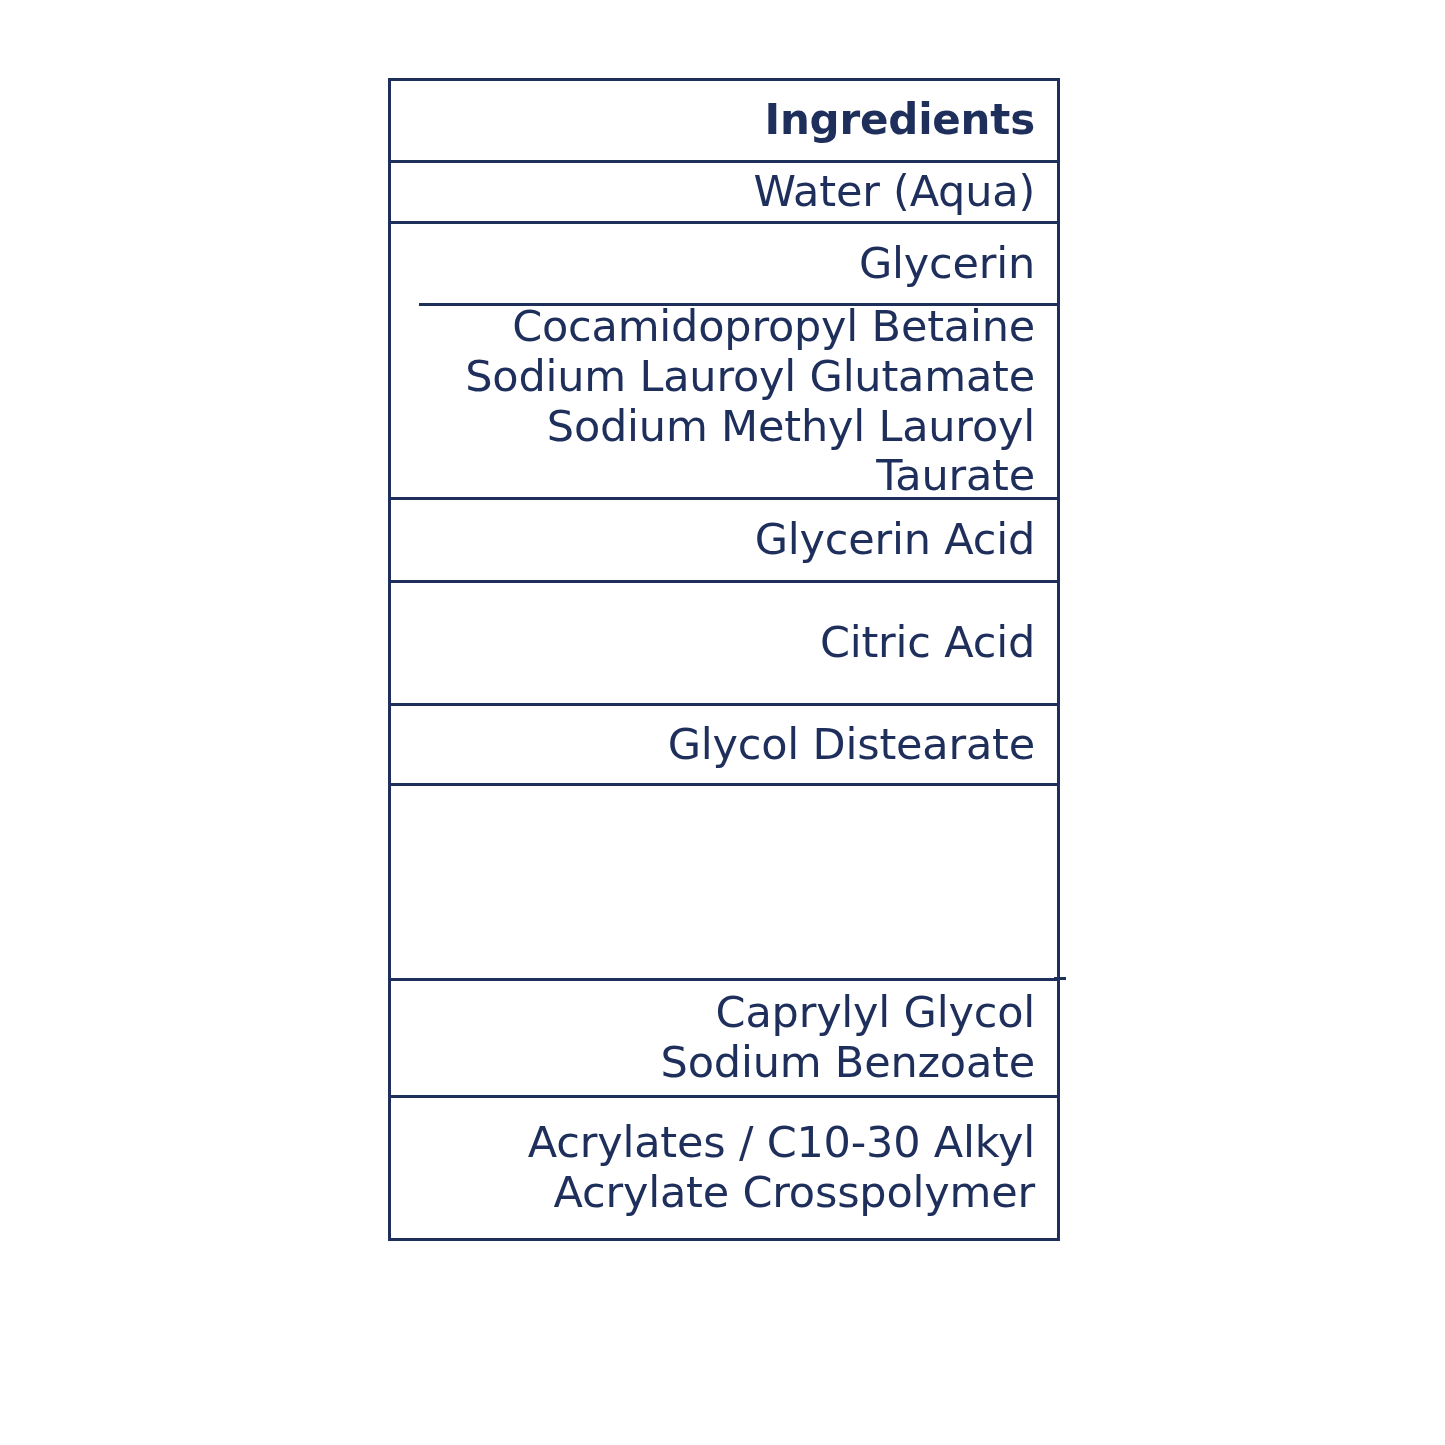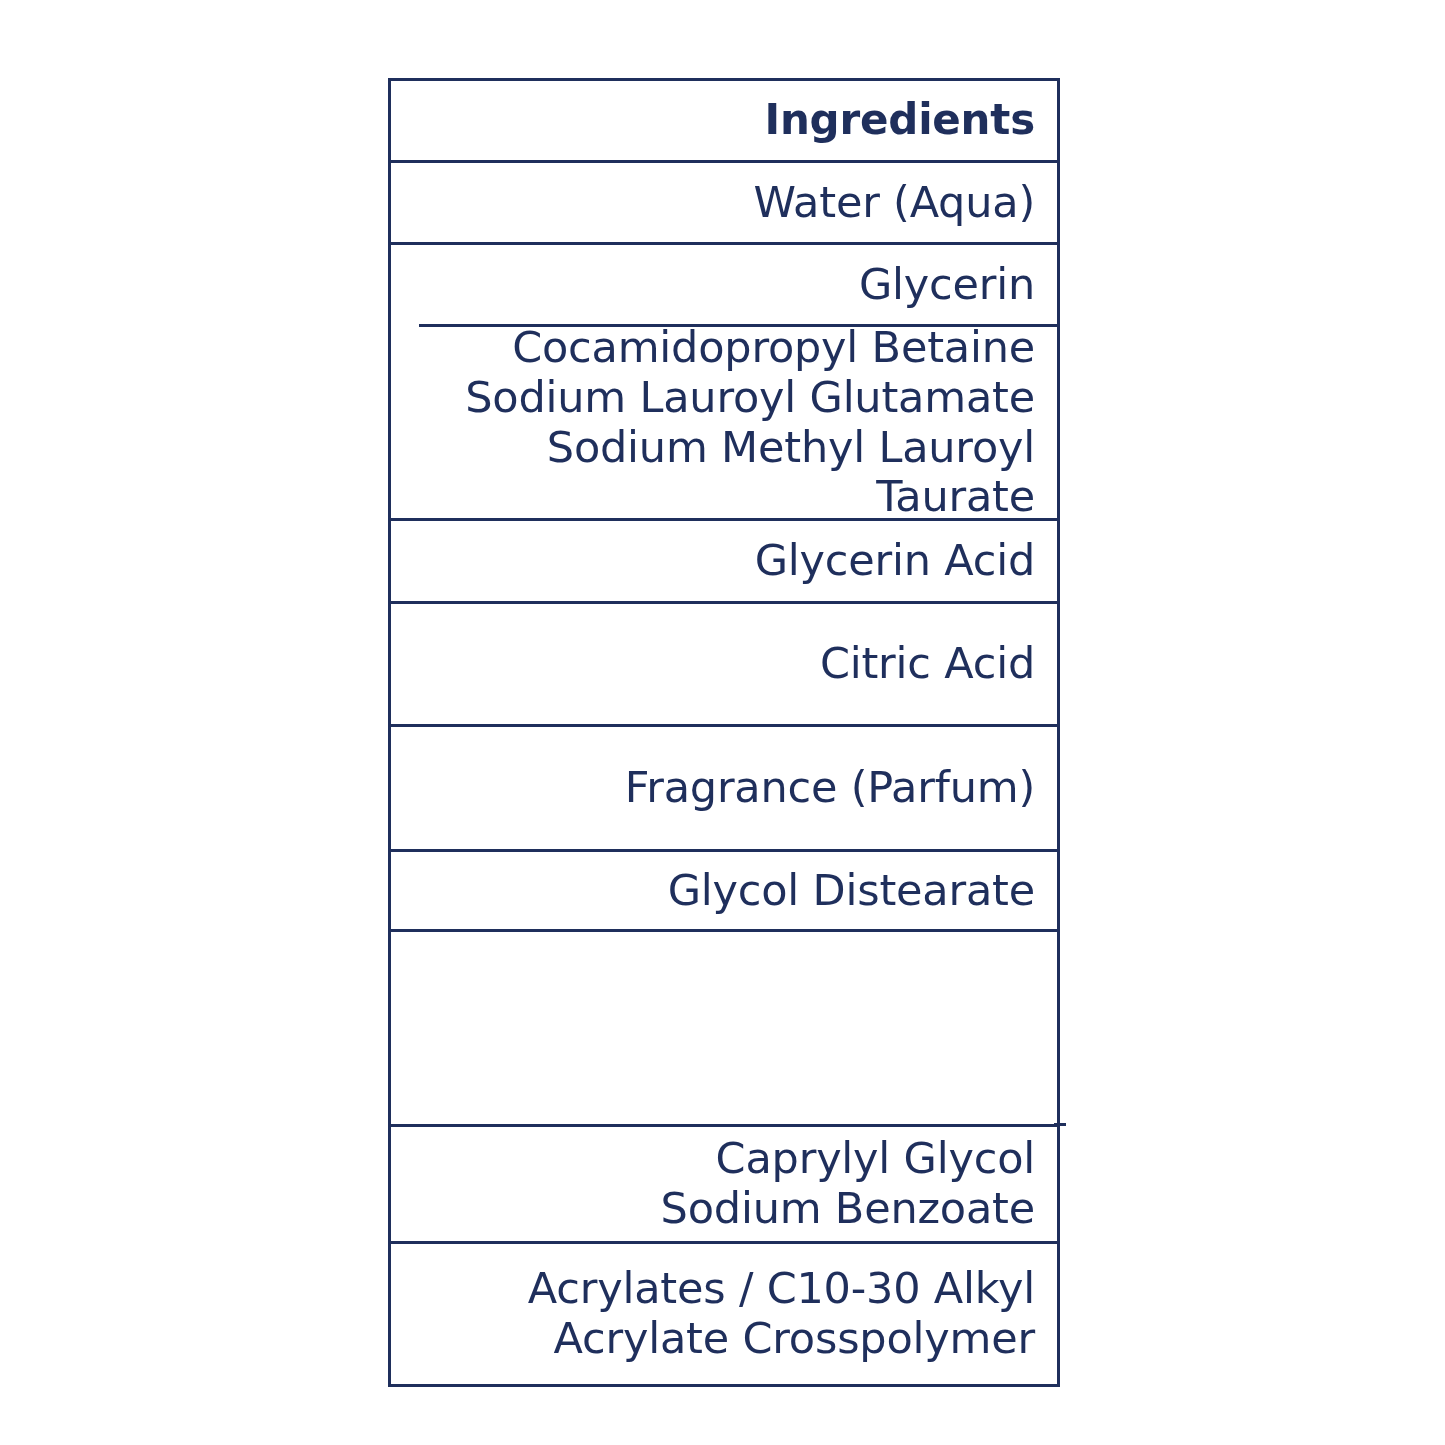--- a/index.html
+++ b/index.html
@@ -54,21 +54,21 @@
     white-space: pre-line;
   }
 
   .row-header .row-text {
     font-weight: 700;
     font-size: 42px;
   }
 
   
   .h-header { height: 82px; }
-  .h-water  { height: 82px; }
+  .h-water  { height: 61px; }
   .h-glycerin { height: 82px; margin-left: 28px; }
   .h-surfactants { height: 194px; }
   .h-stearic { height: 83px; }
   .h-citric { height: 123px; }
   .h-fragrance { height: 125px; }
   .h-glycol { height: 80px; }
   .h-edta { height: 195px; }
   .h-caprylyl { height: 117px; }
   .h-acrylates { height: 140px; align-items: center; }
 
@@ -108,23 +108,20 @@
     </div>
 
     <div class="row h-stearic">
       <div class="row-text">Glycerin Acid</div>
     </div>
 
     <div class="row h-citric">
       <div class="row-text">Citric Acid</div>
     </div>
 
-    <div class="row h-fragrance">
-      <div class="row-text">Fragrance (Parfum)</div>
-    </div>
 
     <div class="row h-glycol">
       <div class="row-text">Glycol Distearate</div>
     </div>
 
     <div class="row h-edta">
       <span class="edge-tick"></span>
     </div>
 
     <div class="row h-caprylyl">

